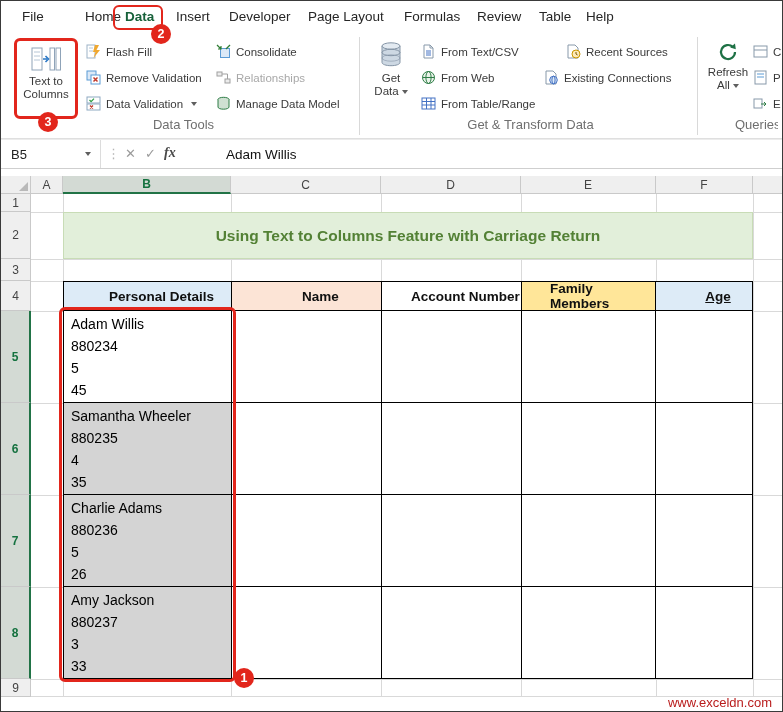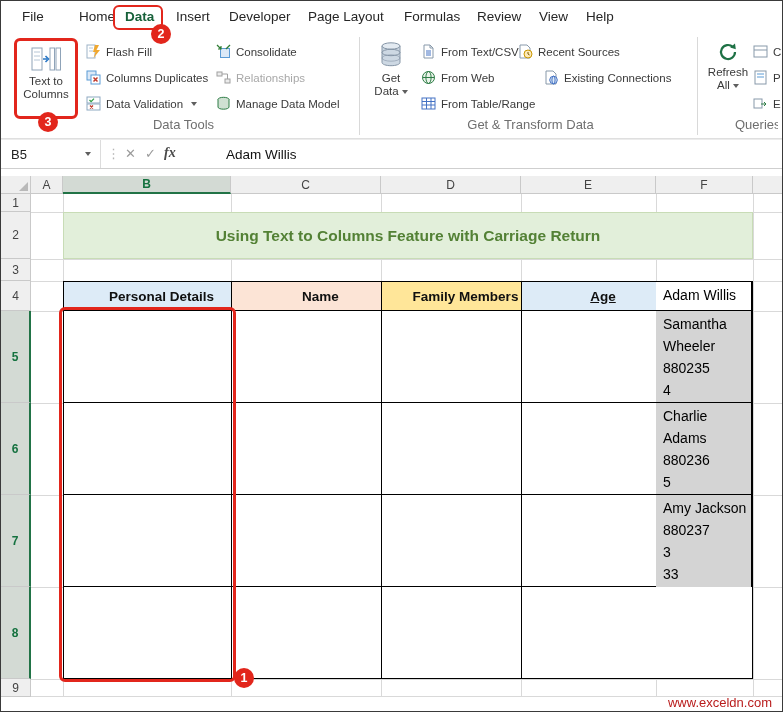--- a/index.html
+++ b/index.html
@@ -72,28 +72,28 @@
 
   .icon { display:inline-flex; line-height:0; }
 </style>
 </head>
 <body>
 
 <div class="app">
 
   <div class="menubar">
     <span class="menu-item" style="left:21px">File</span>
-    <span class="menu-item" style="left:78px">Home</span>
+    <span class="menu-item" style="left:84px">Home</span>
     <span class="menu-item active" style="left:124px">Data</span>
     <span class="menu-item" style="left:175px">Insert</span>
     <span class="menu-item" style="left:228px">Developer</span>
     <span class="menu-item" style="left:307px">Page Layout</span>
     <span class="menu-item" style="left:403px">Formulas</span>
     <span class="menu-item" style="left:476px">Review</span>
-    <span class="menu-item" style="left:538px">View</span>
+    <span class="menu-item" style="left:538px">Table</span>
     <span class="menu-item" style="left:585px">Help</span>
   </div>
   <div class="redbox" style="left:112px; top:4px; width:50px; height:25px; border-width:2px;"></div>
   <div class="badge" style="left:150px; top:23px;">2</div>
 
   <div class="ribbon">
 
     <div class="redbox" style="left:13px; top:7px; width:64px; height:81px;">
       <div class="bigbtn" style="left:3px; top:5px; width:52px;justify-content:space-between;">
         <span class="icon bicon">
@@ -125,21 +125,21 @@
       <span>Flash Fill</span>
     </div>
     <div class="sbtn" style="left:85px; top:38px;">
       <span class="icon">
         <svg width="15" height="15" viewBox="0 0 15 15">
           <rect x="1" y="1" width="9" height="9" fill="#dce9f7" stroke="#5b9bd5"></rect>
           <rect x="5" y="5" width="9" height="9" fill="#fff" stroke="#5b9bd5"></rect>
           <path d="M7.5 7.5 L11.5 11.5 M11.5 7.5 L7.5 11.5" stroke="#c0392b" stroke-width="1.5"></path>
         </svg>
       </span>
-      <span>Columns Duplicates</span>
+      <span>Remove Validation</span>
     </div>
     <div class="sbtn" style="left:85px; top:64px;">
       <span class="icon">
         <svg width="15" height="15" viewBox="0 0 15 15">
           <rect x="1" y="1" width="13" height="6" fill="#fff" stroke="#8ea9c1"></rect>
           <rect x="1" y="8" width="13" height="6" fill="#fff" stroke="#8ea9c1"></rect>
           <path d="M3.5 4 l1.6 1.6 L8 2.6" stroke="#2e9e44" fill="none" stroke-width="1.3"></path>
           <path d="M4 9.5 l3 3 M7 9.5 l-3 3" stroke="#c0392b" stroke-width="1.3"></path>
         </svg>
       </span>
@@ -221,21 +221,21 @@
           <rect x="1" y="2" width="13" height="11" fill="#fff" stroke="#4472c4"></rect>
           <line x1="1" y1="5.5" x2="14" y2="5.5" stroke="#4472c4"></line>
           <line x1="1" y1="9" x2="14" y2="9" stroke="#4472c4"></line>
           <line x1="5.5" y1="2" x2="5.5" y2="13" stroke="#4472c4"></line>
           <line x1="10" y1="2" x2="10" y2="13" stroke="#4472c4"></line>
         </svg>
       </span>
       <span>From Table/Range</span>
     </div>
 
-    <div class="sbtn" style="left:517px; top:12px;justify-content:center;">
+    <div class="sbtn" style="left:565px; top:12px;justify-content:center;">
       <span class="icon">
         <svg width="15" height="15" viewBox="0 0 15 15">
           <path d="M2 1 h7 l3 3 v10 h-10 z" fill="#fff" stroke="#8899aa"></path>
           <circle cx="10" cy="10" r="4" fill="#fde9b8" stroke="#c99700"></circle>
           <path d="M10 8 v2 l1.6 1" fill="none" stroke="#7a5c00"></path>
         </svg>
       </span>
       <span>Recent Sources</span>
     </div>
     <div class="sbtn" style="left:543px; top:38px;">
@@ -343,20 +343,21 @@
     <div class="hline" style="top:319px;"></div>
     <div class="hline" style="top:411px;"></div>
     <div class="hline" style="top:503px;"></div>
     <div class="hline" style="top:520px;"></div>
 
     <div class="banner">Using Text to Columns Feature with Carriage Return</div>
 
     <div class="xtable">
       <div class="xc hdr bg-blue">Personal Details</div>
       <div class="xc hdr bg-peach">Name</div>
+      <div class="xc hdr">Account Number</div>
       <div class="xc hdr bg-yellow">Family Members</div>
       <div class="xc hdr bg-blue rlast">Age</div>
 
       <div class="xc data">Adam Willis
 880234
 5
 45</div>
       <div class="xc"></div>
       <div class="xc"></div>
       <div class="xc"></div>

